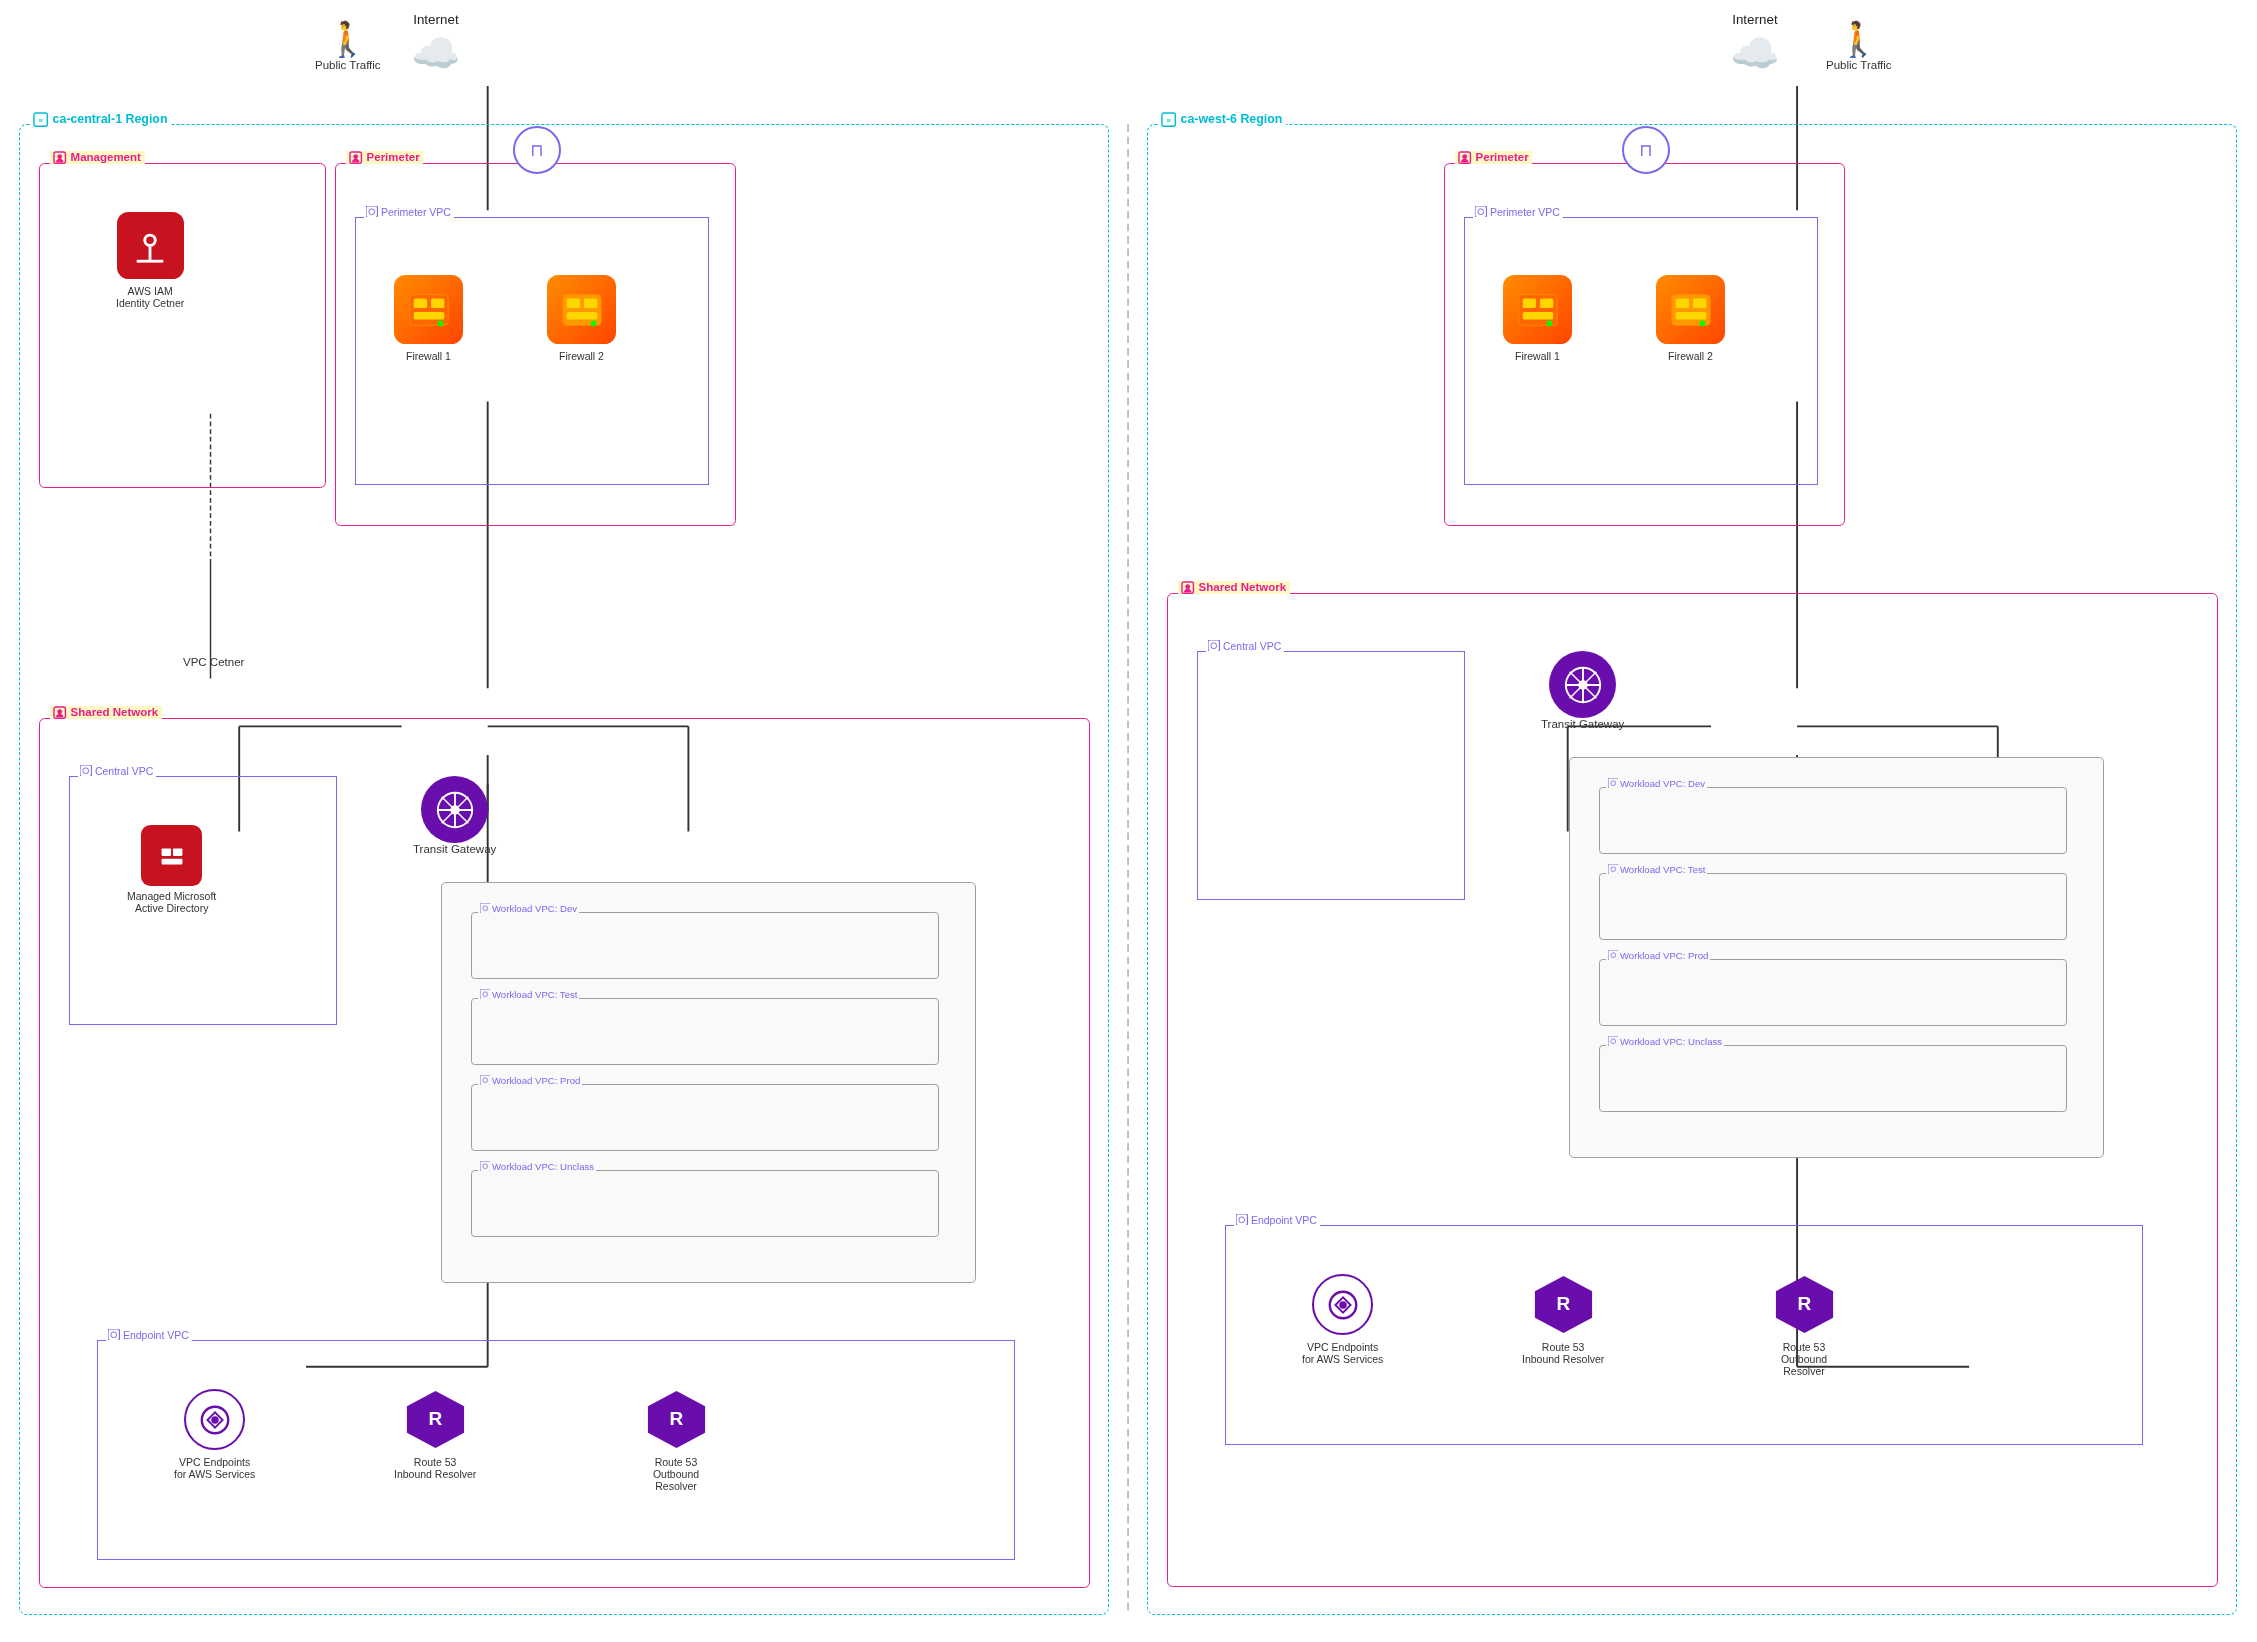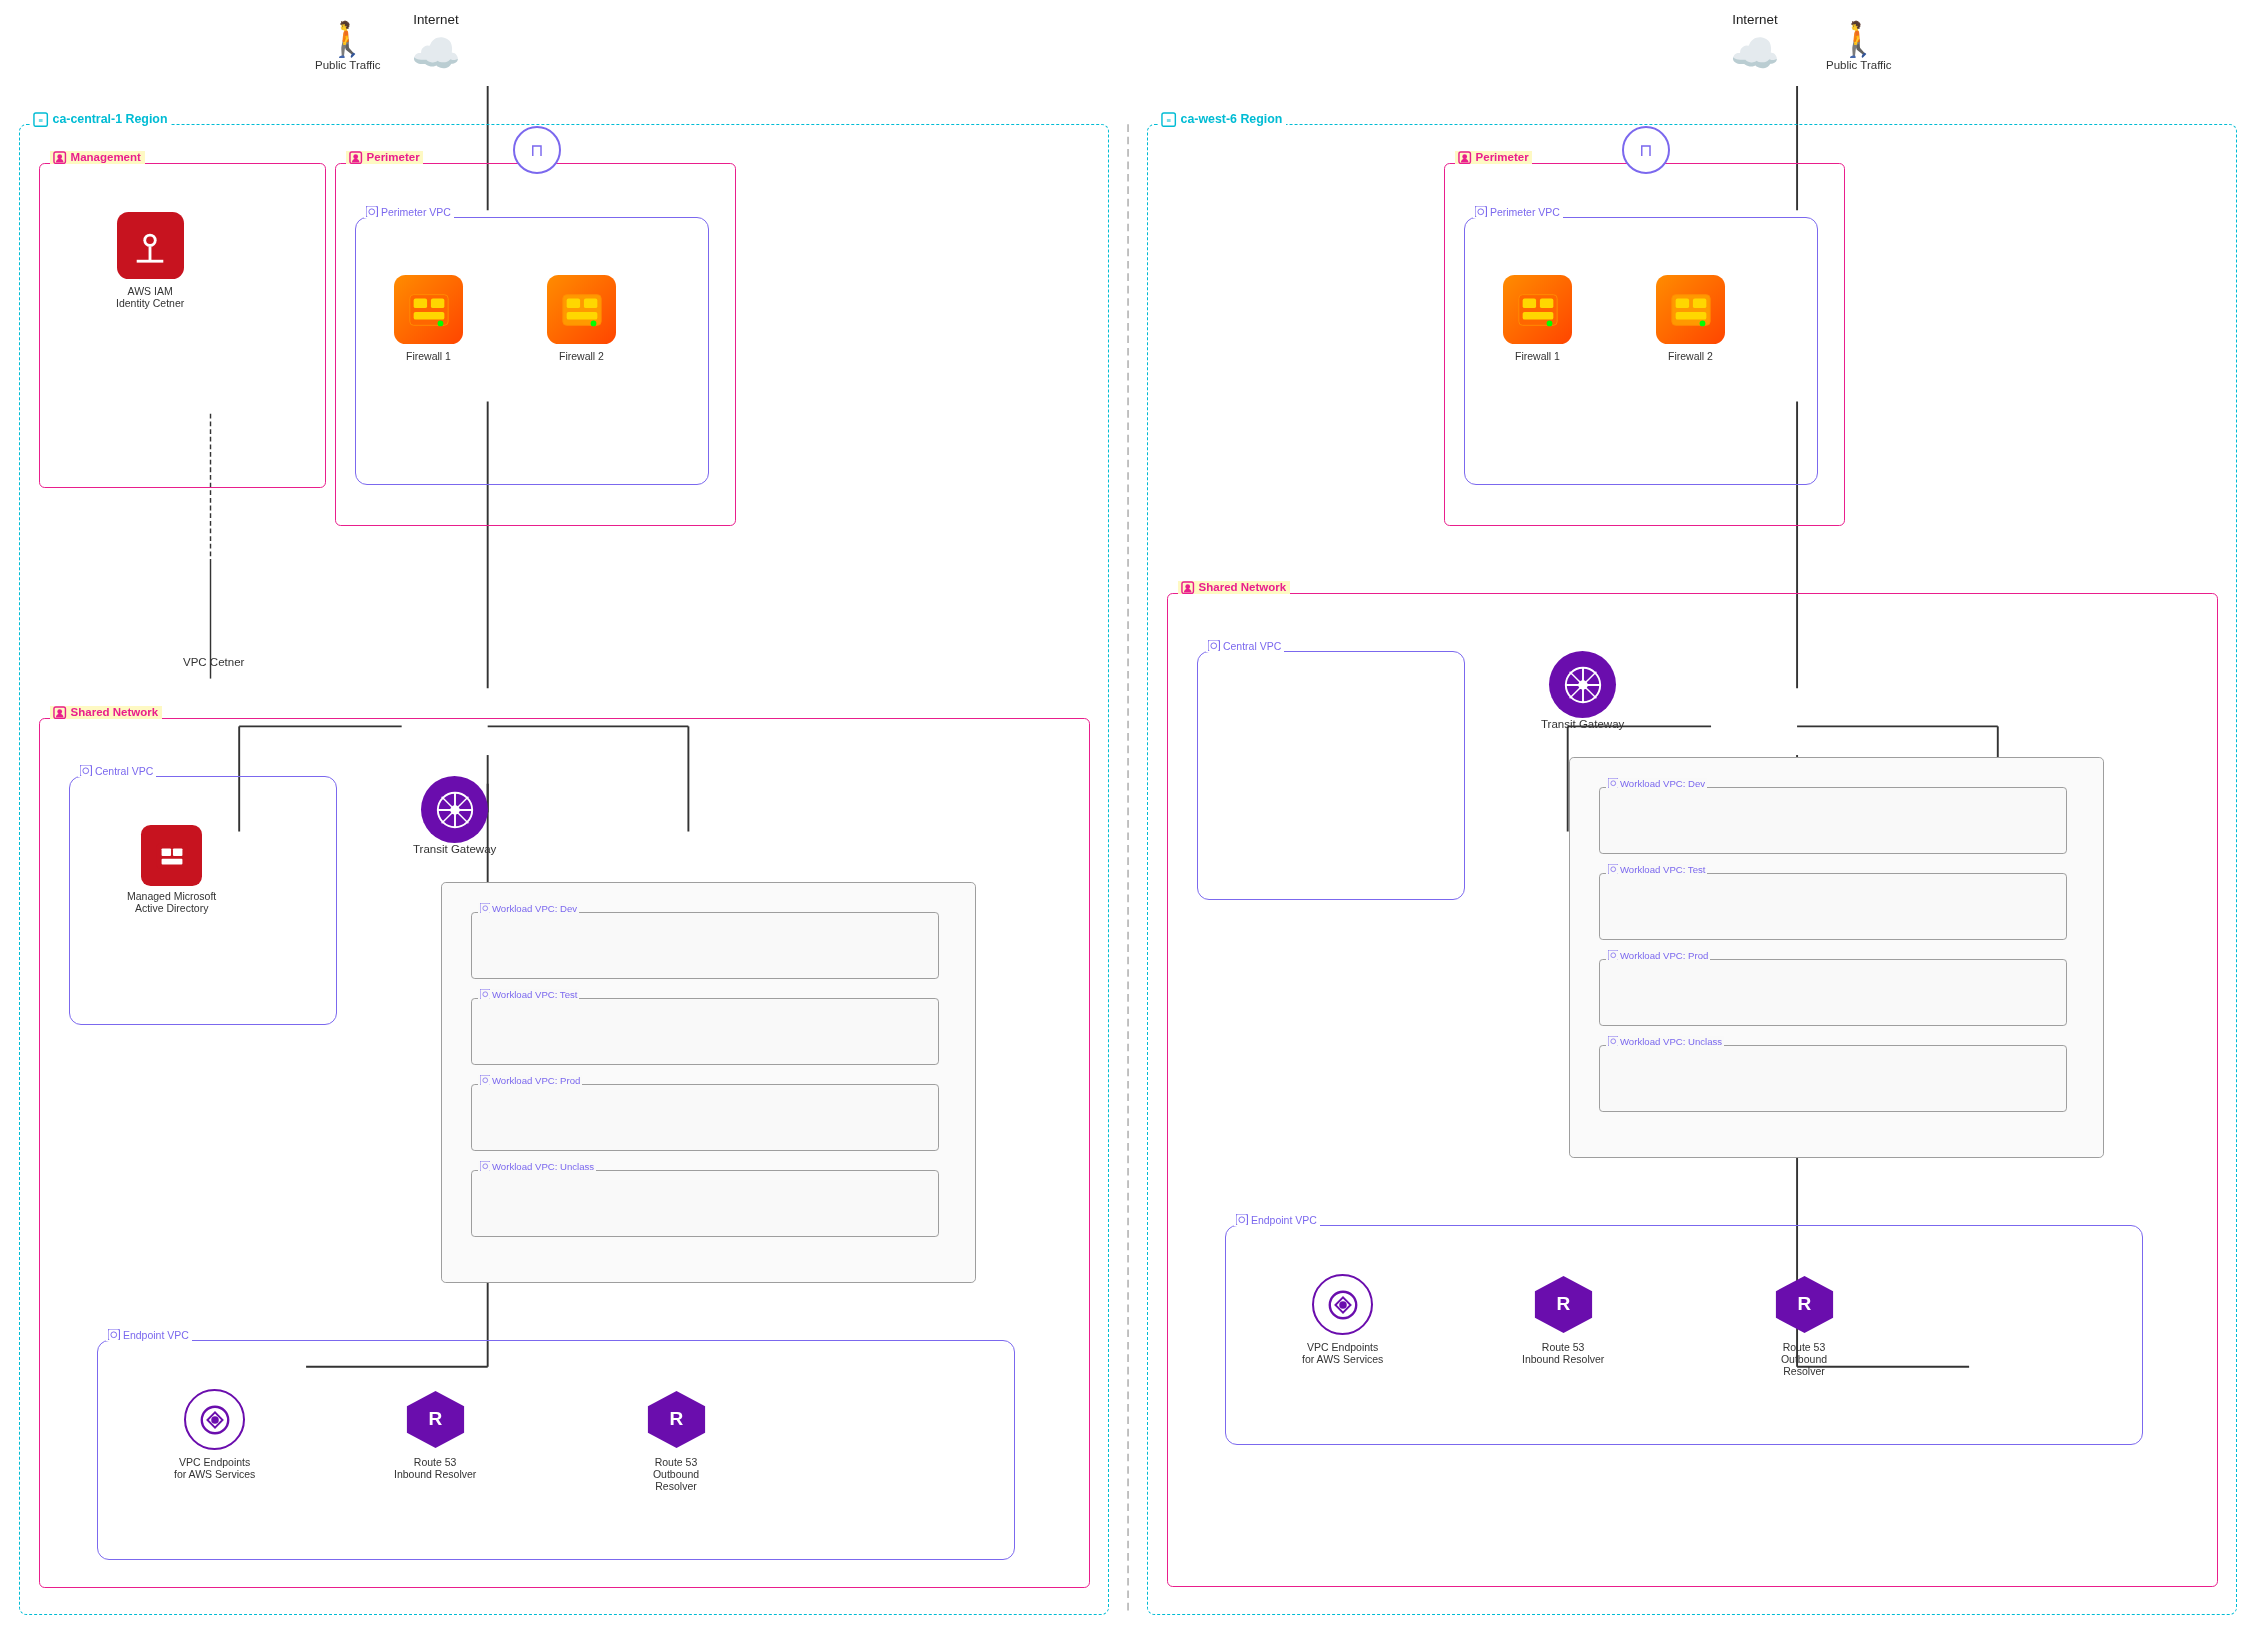--- a/index.html
+++ b/index.html
@@ -66,21 +66,21 @@
       color: #E91E8C;
       display: flex;
       align-items: flex-start;
       gap: 3.8px;
     }
 
     
     .vpc-box {
       position: absolute;
       border: 1.4px solid #7B68EE;
-      border-radius: 12px;
+      border-radius: 0;
     }
 
     .vpc-label {
       position: absolute;
       top: -12.4px;
       left: 7.6px;
       background: #fff;
       padding: 0 2.9px;
       font-size: 10.5px;
       color: #7B68EE;

